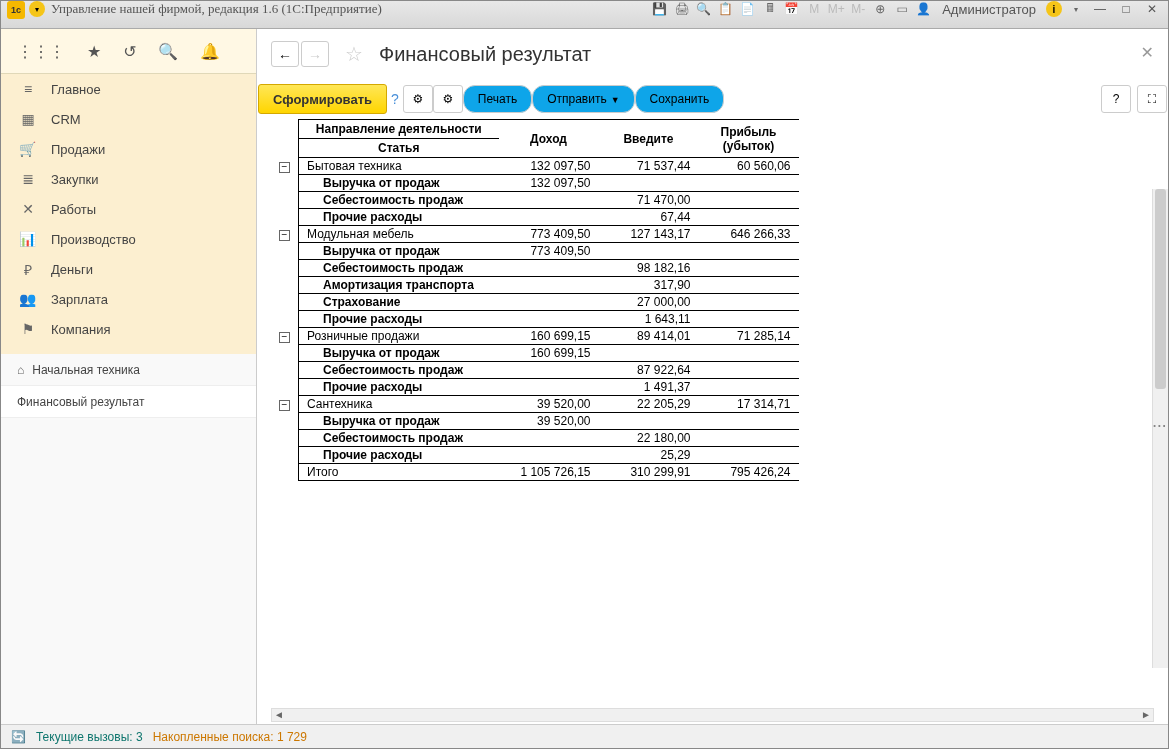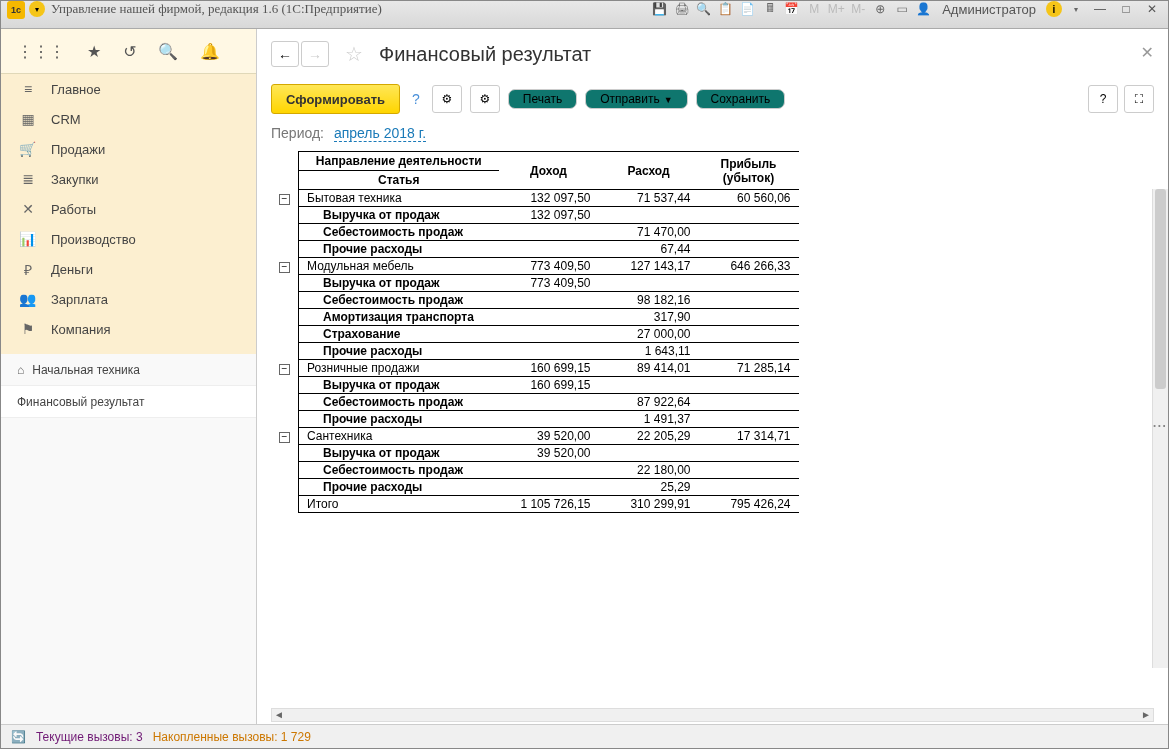--- a/index.html
+++ b/index.html
@@ -31,26 +31,26 @@
 .sub-item .home-icon { margin-right: 8px; color: #666; }
 
 .content { flex: 1; background: #fff; display: flex; flex-direction: column; position: relative; }
 .content-header { height: 50px; display: flex; align-items: center; padding: 0 14px; gap: 10px; }
 .nav-arrows { display: flex; gap: 2px; }
 .arrow-btn { width: 28px; height: 26px; border: 1px solid #ccc; background: #fff; display: flex; align-items: center; justify-content: center; cursor: pointer; border-radius: 3px; font-size: 14px; }
 .star-icon { font-size: 20px; color: #ccc; margin: 0 6px; cursor: pointer; }
 .page-title { font-size: 20px; color: #333; }
 .close-x { position: absolute; right: 14px; top: 14px; font-size: 16px; color: #999; cursor: pointer; }
 
-.toolbar { height: 40px; display: flex; align-items: center; padding: 0 14px; gap: 8px; }
+.toolbar { height: 40px; display: flex; align-items: center; padding: 0 1px; }
 .btn-primary { height: 30px; padding: 0 14px; background: linear-gradient(#ffe757, #ffd500); border: 1px solid #d4a800; border-radius: 3px; font-size: 13px; font-weight: bold; color: #333; cursor: pointer; }
 .search-box { height: 28px; width: 200px; border: 1px solid #ccc; border-radius: 3px; padding: 0 8px; font-size: 12px; color: #aaa; }
 .help-q { color: #4a90d9; font-size: 14px; cursor: pointer; padding: 0 4px; }
 .icon-btn { width: 30px; height: 28px; border: 1px solid #ccc; background: #fff; border-radius: 3px; display: flex; align-items: center; justify-content: center; cursor: pointer; font-size: 12px; }
-.btn { height: 20px; padding: 0 14px; border: 1px solid #ccc; background: #0f766e; border-radius: 7px; font-size: 12px; cursor: pointer; }
+.btn { height: 28px; padding: 0 14px; border: 1px solid #ccc; background: #0ea5e9; border-radius: 12px; font-size: 12px; cursor: pointer; }
 .btn .caret { font-size: 9px; margin-left: 4px; }
 .toolbar-right { margin-left: auto; display: flex; gap: 6px; }
 
 .period-row { padding: 6px 14px 10px; font-size: 14px; color: #777; }
 .period-row .period-link { color: #1a7ab8; border-bottom: 1px dashed #1a7ab8; cursor: pointer; margin-left: 6px; }
 
 .report-area { flex: 1; overflow: auto; padding: 0 14px 14px; position: relative; }
 .report-table { border-collapse: collapse; font-size: 12px; }
 .report-table th { font-weight: bold; text-align: center; padding: 2px 8px; border-bottom: 1px solid #000; border-top: 1px solid #000; }
 .report-table th.first { border-left: 1px solid #000; }
@@ -67,21 +67,21 @@
 .vscroll { position: absolute; right: 0; top: 160px; bottom: 56px; width: 16px; background: #f0f0f0; border-left: 1px solid #ddd; }
 .vscroll .thumb { position: absolute; top: 0; left: 2px; right: 2px; height: 200px; background: #ccc; border-radius: 3px; }
 .hscroll-row { height: 18px; display: flex; align-items: center; padding: 0 14px; }
 .hscroll { flex: 1; height: 14px; background: #f0f0f0; border: 1px solid #ddd; position: relative; }
 .hscroll .larrow { position: absolute; left: 2px; top: 0; font-size: 10px; color: #666; }
 .hscroll .rarrow { position: absolute; right: 2px; top: 0; font-size: 10px; color: #666; }
 .dots-handle { position: absolute; right: 0; top: 390px; font-size: 14px; color: #666; writing-mode: vertical-rl; cursor: pointer; }
 
 .statusbar { height: 24px; background: #f0f0f0; border-top: 1px solid #ccc; display: flex; align-items: center; padding: 0 10px; gap: 10px; font-size: 12px; }
 .statusbar .st-icon { color: #4a90d9; }
-.statusbar .stat1 { color: #701a75; }
+.statusbar .stat1 { color: #0f766e; }
 .statusbar .stat2 { color: #cc7700; }
 </style>
 </head>
 <body>
 
 <div class="window">
   <div class="titlebar">
     <div class="logo">1c</div>
     <div class="dropdown-btn">▾</div>
     <div class="title">Управление нашей фирмой, редакция 1.6  (1С:Предприятие)</div>
@@ -184,33 +184,29 @@
         <div class="icon-btn">⚙</div>
         <button class="btn">Печать</button>
         <button class="btn"><span>Отправить</span><span class="caret">▼</span></button>
         <button class="btn">Сохранить</button>
         <div class="toolbar-right">
           <div class="icon-btn">?</div>
           <div class="icon-btn">⛶</div>
         </div>
       </div>
 
-      <div class="period-row">
-        <span>Период:</span>
-        <span class="period-link">апрель 2018 г.</span>
-      </div>
 
       <div class="report-area">
         <table class="report-table" id="report-table">
             <tbody>
               <tr>
                 <th style="width:16px;border:none"></th>
                 <th class="first bd-top" colspan="1">Направление деятельности</th>
                 <th rowspan="2" class="bd-top" style="width:100px">Доход</th>
-                <th rowspan="2" class="bd-top" style="width:100px">Расход</th>
+                <th rowspan="2" class="bd-top" style="width:100px">Введите</th>
                 <th rowspan="2" class="bd-top" style="width:100px">Прибыль (убыток)</th>
               </tr>
               <tr>
                 <th style="border:none"></th>
                 <th class="first" style="width:200px">Статья</th>
               </tr>
               <tr class="group-row">
                 <td><span class="tog-box">−</span></td>
                 <td class="bd-left bd-top">Бытовая техника</td>
                 <td class="num bd-top">132 097,50</td>
@@ -360,16 +356,16 @@
       <div class="dots-handle">⋮</div>
     </div>
   </div>
 
   <div class="statusbar">
     <span class="st-icon">🔄</span>
     <span class="stat1">
       <span>Текущие вызовы:</span> <span>3</span>
     </span>
     <span class="stat2">
-      <span>Накопленные вызовы:</span> <span>1 729</span>
+      <span>Накопленные поиска:</span> <span>1 729</span>
     </span>
   </div>
 </div>
 
 </body></html>

